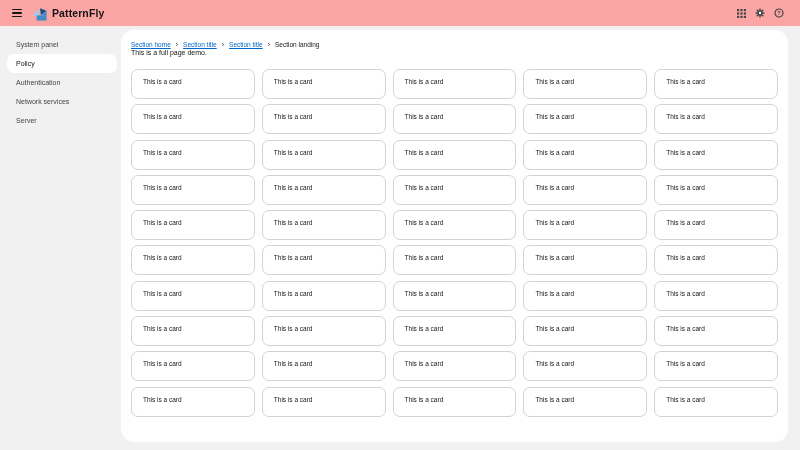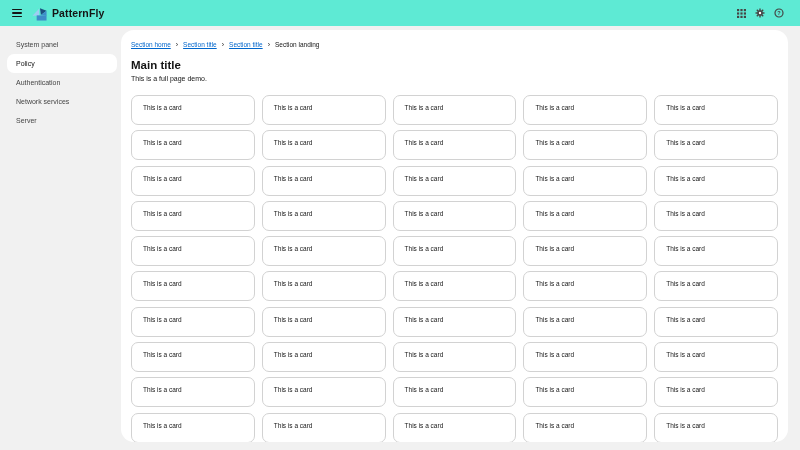--- a/index.html
+++ b/index.html
@@ -5,21 +5,21 @@
   * { margin:0; padding:0; box-sizing:border-box; }
   html,body { width:800px; height:450px; overflow:hidden; }
   body {
     background:#f1f1f1;
     font-family:"Liberation Sans", sans-serif;
     color:#151515;
   }
 
   
   .masthead{
-    height:26px; background:#5eead4;
+    height:26px; background:#fca5a5;
     display:flex; align-items:center;
     padding:0 16px 0 12px;
   }
   .hamburger{ width:10px; display:flex; flex-direction:column; gap:2px; margin-right:10px; cursor:pointer; background:none; border:none; }
   .hamburger span{ display:block; height:1.5px; background:#151515; border-radius:1px; }
   .logo{ margin-right:5px; display:flex; }
   .brand{ font-size:10.5px; font-weight:bold; color:#151515; letter-spacing:.1px; }
   .mast-right{ margin-left:auto; display:flex; align-items:center; gap:9px; }
   .mast-icon{ display:flex; align-items:center; justify-content:center; cursor:pointer; background:none; border:none; padding:0; }
 
@@ -136,21 +136,20 @@
 
     <a class="crumb-link">Section home</a>
         <span class="crumb-sep">›</span>
         <a class="crumb-link">Section title</a>
         <span class="crumb-sep">›</span>
         <a class="crumb-link">Section title</a>
         <span class="crumb-sep">›</span>
         <span class="crumb-current">Section landing</span>
       </nav>
 
-    <h1 class="title">Main title</h1>
     <p class="subtitle">This is a full page demo.</p>
 
     <div class="grid">
 
     <div class="card"><span>This is a card</span></div>
         <div class="card"><span>This is a card</span></div>
         <div class="card"><span>This is a card</span></div>
         <div class="card"><span>This is a card</span></div>
         <div class="card"><span>This is a card</span></div>
         <div class="card"><span>This is a card</span></div>

